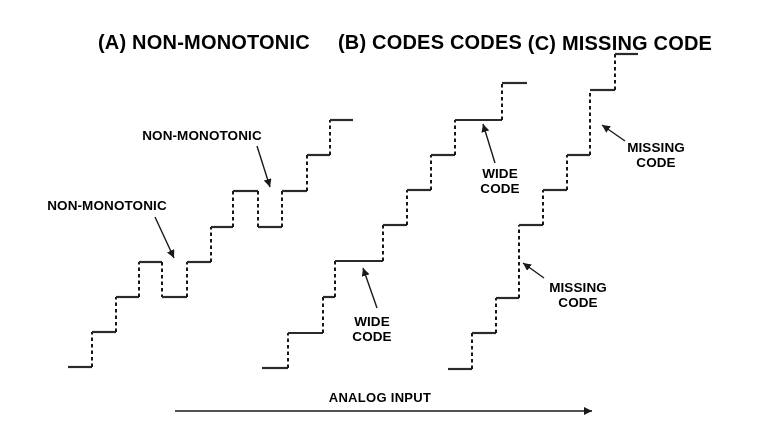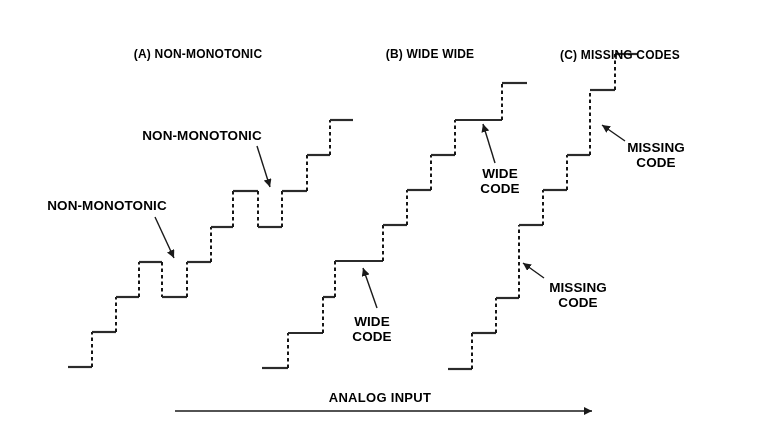--- a/index.html
+++ b/index.html
@@ -9,21 +9,21 @@
   }
   .stage svg{position:absolute;left:0;top:0;}
   .tread{stroke:#2b2b2b;stroke-width:2.2;fill:none;stroke-linecap:butt;}
   .riser{stroke:#161616;stroke-width:2;fill:none;stroke-dasharray:3.6 2.9;}
   .arrow{stroke:#1a1a1a;stroke-width:1.4;fill:none;}
   .axis-arrow{stroke:#1a1a1a;stroke-width:1.6;fill:none;}
   .lbl{
     position:absolute;color:#000000;font-weight:bold;text-align:center;
     white-space:nowrap;
   }
-  .title{font-size:12px;letter-spacing:0.2px;margin-top:16px;}
+  .title{font-size:20px;letter-spacing:0.2px;}
   .ann{font-size:13.5px;line-height:15px;letter-spacing:0.1px;}
   .axis-label{font-size:13px;letter-spacing:0.3px;}
 </style>
 </head>
 <body>
 
 <div class="stage">
 
   <svg width="781" height="438" viewBox="0 0 781 438">
     <defs>
@@ -101,22 +101,22 @@
         <line x1="495" y1="163" x2="483" y2="124" class="arrow" marker-end="url(#ah)"></line>
         <line x1="625" y1="141" x2="602" y2="125" class="arrow" marker-end="url(#ah)"></line>
         <line x1="544" y1="278" x2="523" y2="263" class="arrow" marker-end="url(#ah)"></line>
       </g>
     <g id="axis-layer">
         <line x1="175" y1="411" x2="592" y2="411" class="axis-arrow" marker-end="url(#ah)"></line>
       </g>
   </svg>
 
   <div class="lbl title" style="left:98px;top:31px;width:200px">(A) NON-MONOTONIC</div>
-  <div class="lbl title" style="left:330px;top:31px;width:200px">(B) WIDE WIDE</div>
-  <div class="lbl title" style="left:520px;top:32px;width:200px">(C) MISSING CODES</div>
+  <div class="lbl title" style="left:330px;top:31px;width:200px">(B) CODES CODES</div>
+  <div class="lbl title" style="left:520px;top:32px;width:200px">(C) MISSING CODE</div>
 
   <div class="lbl ann" style="left:27px;top:198px;width:160px">
     <div>NON-MONOTONIC</div>
   </div>
   <div class="lbl ann" style="left:122px;top:128px;width:160px">
     <div>NON-MONOTONIC</div>
   </div>
   <div class="lbl ann" style="left:332px;top:314px;width:80px">
     <div>WIDE</div>
     <div>CODE</div>

